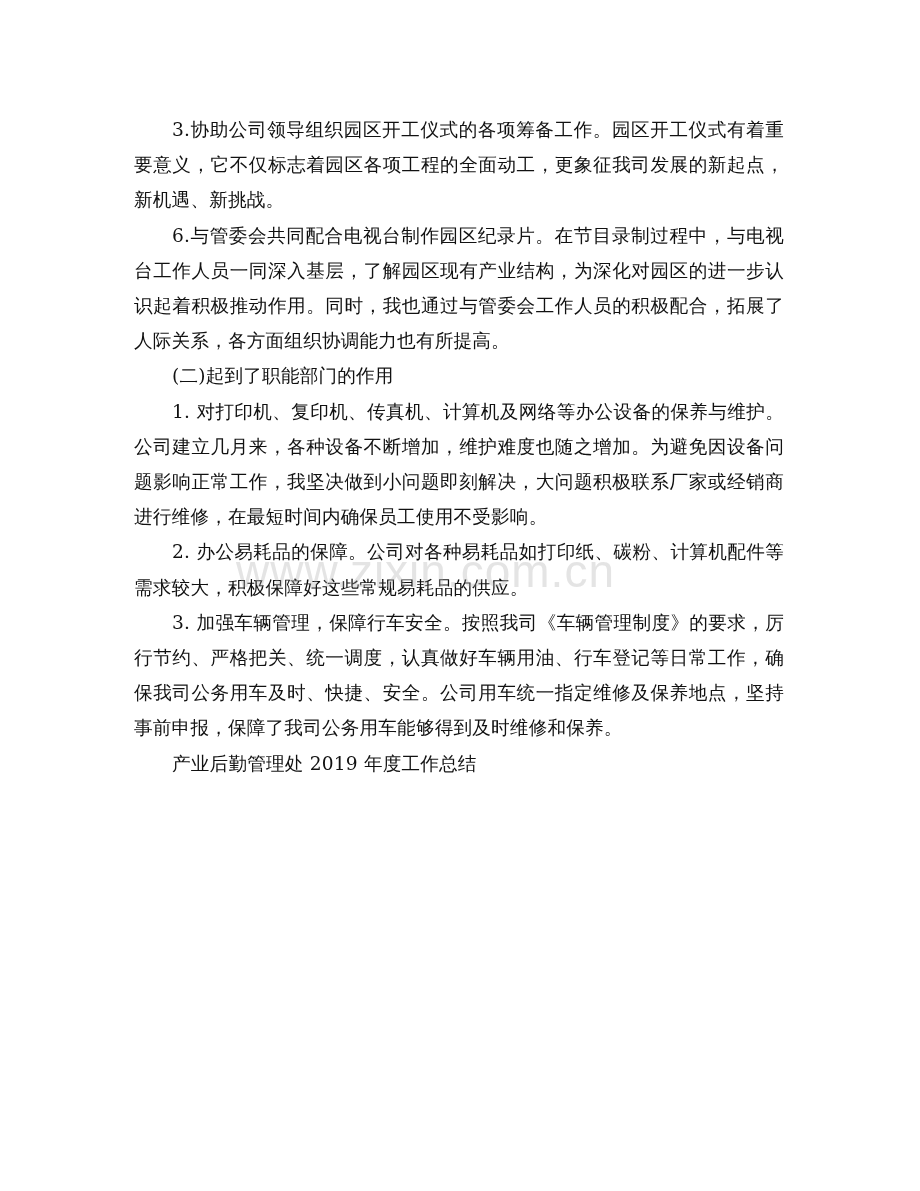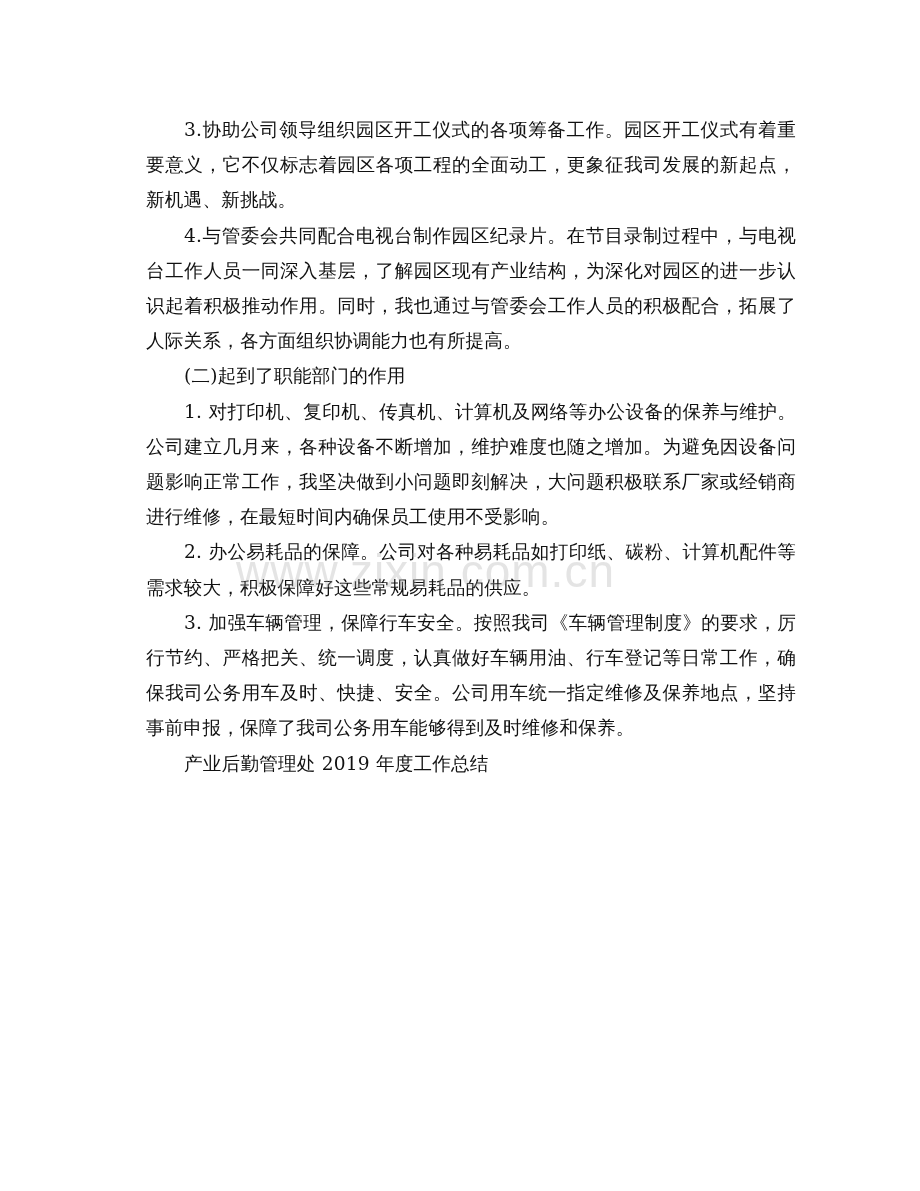--- a/index.html
+++ b/index.html
@@ -13,21 +13,20 @@
     position: relative;
     overflow: hidden;
     font-family: "DejaVu Serif", "Liberation Serif", serif;
     color: #111111;
   }
   .page {
     position: absolute;
     left: 134px;
     top: 112px;
     width: 650px;
-    margin-left: 12px;
   }
   .para {
     margin: 0;
     font-size: 18.6px;
     line-height: 35.2px;
     text-align: justify;
     text-justify: inter-character;
     letter-spacing: 0.2px;
     word-break: break-all;
   }
@@ -46,21 +45,21 @@
     pointer-events: none;
     white-space: nowrap;
     text-align: center;
   }
 </style>
 </head>
 <body>
 
 <div class="page">
   <p class="para indent">3.协助公司领导组织园区开工仪式的各项筹备工作。园区开工仪式有着重要意义，它不仅标志着园区各项工程的全面动工，更象征我司发展的新起点，新机遇、新挑战。</p>
-  <p class="para indent">4.与管委会共同配合电视台制作园区纪录片。在节目录制过程中，与电视台工作人员一同深入基层，了解园区现有产业结构，为深化对园区的进一步认识起着积极推动作用。同时，我也通过与管委会工作人员的积极配合，拓展了人际关系，各方面组织协调能力也有所提高。</p>
+  <p class="para indent">6.与管委会共同配合电视台制作园区纪录片。在节目录制过程中，与电视台工作人员一同深入基层，了解园区现有产业结构，为深化对园区的进一步认识起着积极推动作用。同时，我也通过与管委会工作人员的积极配合，拓展了人际关系，各方面组织协调能力也有所提高。</p>
   <p class="para indent">(二)起到了职能部门的作用</p>
   <p class="para indent">1. 对打印机、复印机、传真机、计算机及网络等办公设备的保养与维护。公司建立几月来，各种设备不断增加，维护难度也随之增加。为避免因设备问题影响正常工作，我坚决做到小问题即刻解决，大问题积极联系厂家或经销商进行维修，在最短时间内确保员工使用不受影响。</p>
   <p class="para indent">2. 办公易耗品的保障。公司对各种易耗品如打印纸、碳粉、计算机配件等需求较大，积极保障好这些常规易耗品的供应。</p>
   <p class="para indent">3. 加强车辆管理，保障行车安全。按照我司《车辆管理制度》的要求，厉行节约、严格把关、统一调度，认真做好车辆用油、行车登记等日常工作，确保我司公务用车及时、快捷、安全。公司用车统一指定维修及保养地点，坚持事前申报，保障了我司公务用车能够得到及时维修和保养。</p>
   <p class="para indent">产业后勤管理处 2019 年度工作总结</p>
 </div>
 
 <div class="watermark">www.zixin.com.cn</div>
 
 </body></html>

